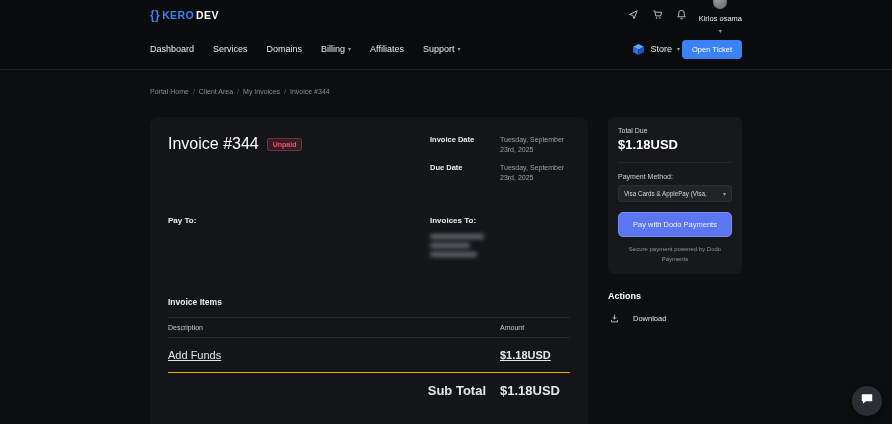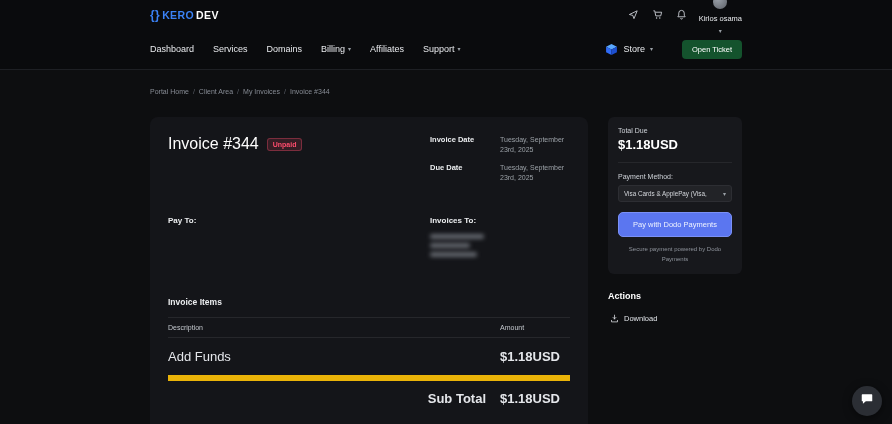--- a/index.html
+++ b/index.html
@@ -23,23 +23,23 @@
   .top-right { display:flex; align-items:center; gap:11px; }
   .icon-btn { width:13px; height:13px; display:flex; align-items:center; justify-content:center; cursor:pointer; }
   .user-menu { display:flex; align-items:center; gap:5px; font-size:7.5px; color:#e8eaed; cursor:pointer;flex-direction:column; }
   .avatar { width:14px; height:14px; border-radius:50%; background:radial-gradient(circle at 35% 30%, #9aa0a8, #5c6067); }
   .caret { font-size:6px; color:#9aa0a6; line-height:1; }
 
   .navbar { height:40px; display:flex; align-items:center; }
   .navbar .container { display:flex; align-items:center; justify-content:space-between; }
   .nav-items { display:flex; gap:19px; font-size:9px; font-weight:500; }
   .nav-item { color:#e8eaed; display:flex; align-items:center; gap:3px; cursor:pointer; white-space:nowrap; }
-  .nav-right { display:flex; align-items:center; gap:29px; }
+  .nav-right { display:flex; align-items:center; gap:2px; }
   .store-menu { display:flex; align-items:center; gap:5px; font-size:9px; font-weight:500; cursor:pointer; }
-  .open-ticket-btn { background:#14532d; color:#fff; font-size:7.5px; font-weight:500; padding:5px 10px; border-radius:4px; border:none; cursor:pointer; font-family:inherit; }
+  .open-ticket-btn { background:#3b82f6; color:#fff; font-size:7.5px; font-weight:500; padding:5px 10px; border-radius:4px; border:none; cursor:pointer; font-family:inherit; }
 
   
   .page { padding-top:18px; }
   .page-title { font-size:19px; font-weight:500; color:#fff; margin-bottom:8px; }
   .breadcrumb { font-size:7px; color:#878c95; display:flex; gap:4px; align-items:center; }
   .breadcrumb .crumb { cursor:pointer; }
   .breadcrumb .sep { color:#5d626b; }
 
   .content { display:flex; gap:20px; margin-top:22px; align-items:flex-start; }
 
@@ -59,39 +59,39 @@
   .party-label { font-size:8px; font-weight:bold; color:#eceef0; }
   .redacted { margin-top:9px; filter:blur(2px); opacity:.85; }
   .redacted .bar { height:5px; background:#70747b; border-radius:2px; margin-bottom:4px; }
   .redacted .b1 { width:54px; } .redacted .b2 { width:40px; } .redacted .b3 { width:47px; }
 
   .items-heading { font-size:8.5px; font-weight:bold; color:#eceef0; margin-top:36px; margin-bottom:10px; }
   .t-row { display:flex; align-items:center; }
   .t-desc { flex:1; }
   .t-amount { width:70px; }
   .t-head { border-top:1px solid #26272b; border-bottom:1px solid #26272b; color:#c3c7cd; font-size:7px; padding:6px 0; }
-  .item-row { font-size:13px; color:#e4e6ea; padding:11px 0; border-bottom:6px solid #eab308; }
+  .item-row { font-size:11px; color:#e4e6ea; padding:11px 0; border-bottom:1px solid #eab308;text-decoration:underline; }
   .item-row .t-amount { font-weight:bold; }
   .sum-row { font-size:13px; color:#e4e6ea; padding:6px 0; }
   .sum-row .t-desc { text-align:right; font-weight:bold; padding-right:14px; }
   .sum-row .t-amount { font-weight:bold; }
   .sum-block { margin-top:4px; }
 
   
   .right-col { width:134px; }
   .due-card { background:#17181c; border-radius:6px; padding:10px; }
   .total-due-label { font-size:7px; color:#cfd3d9; }
   .total-due-value { font-size:13px; font-weight:bold; color:#ffffff; margin-top:3px; }
   .due-divider { height:1px; background:#26272b; margin:10px 0; }
   .pm-label { font-size:7px; color:#cfd3d9; margin-bottom:5px; }
   .pm-select { background:#222327; border:1px solid #2d2e33; border-radius:3px; padding:4px 5px; font-size:6.3px; color:#d4d7dc; display:flex; justify-content:space-between; align-items:center; cursor:pointer; }
   .pay-btn { margin-top:10px; width:100%; background:#5b76f0; color:#eef2ff; border:1px solid #7a90f6; border-radius:5px; padding:6px 6px; font-size:7.5px; line-height:1.5; text-align:center; cursor:pointer; font-family:inherit; }
   .secure-note { margin-top:8px; font-size:6px; color:#8f949c; text-align:center; line-height:1.6; padding:0 6px; }
   .actions-heading { font-size:9px; font-weight:bold; color:#fff; margin:17px 0 11px; }
-  .download-link { display:flex; align-items:center; gap:3px; font-size:7.5px; color:#e0e3e8; cursor:pointer;text-align:right; }
+  .download-link { display:flex; align-items:center; gap:12px; font-size:7.5px; color:#e0e3e8; cursor:pointer;text-align:right; }
 
   
   .chat-widget { position:fixed; right:10px; bottom:8px; width:30px; height:30px; border-radius:50%; background:#2b2e34; display:flex; align-items:center; justify-content:center; box-shadow:0 2px 8px rgba(0,0,0,.5); cursor:pointer; }
 </style>
 </head>
 <body>
 
 <header class="site-header">
   <div class="topbar">
     <div class="container">

